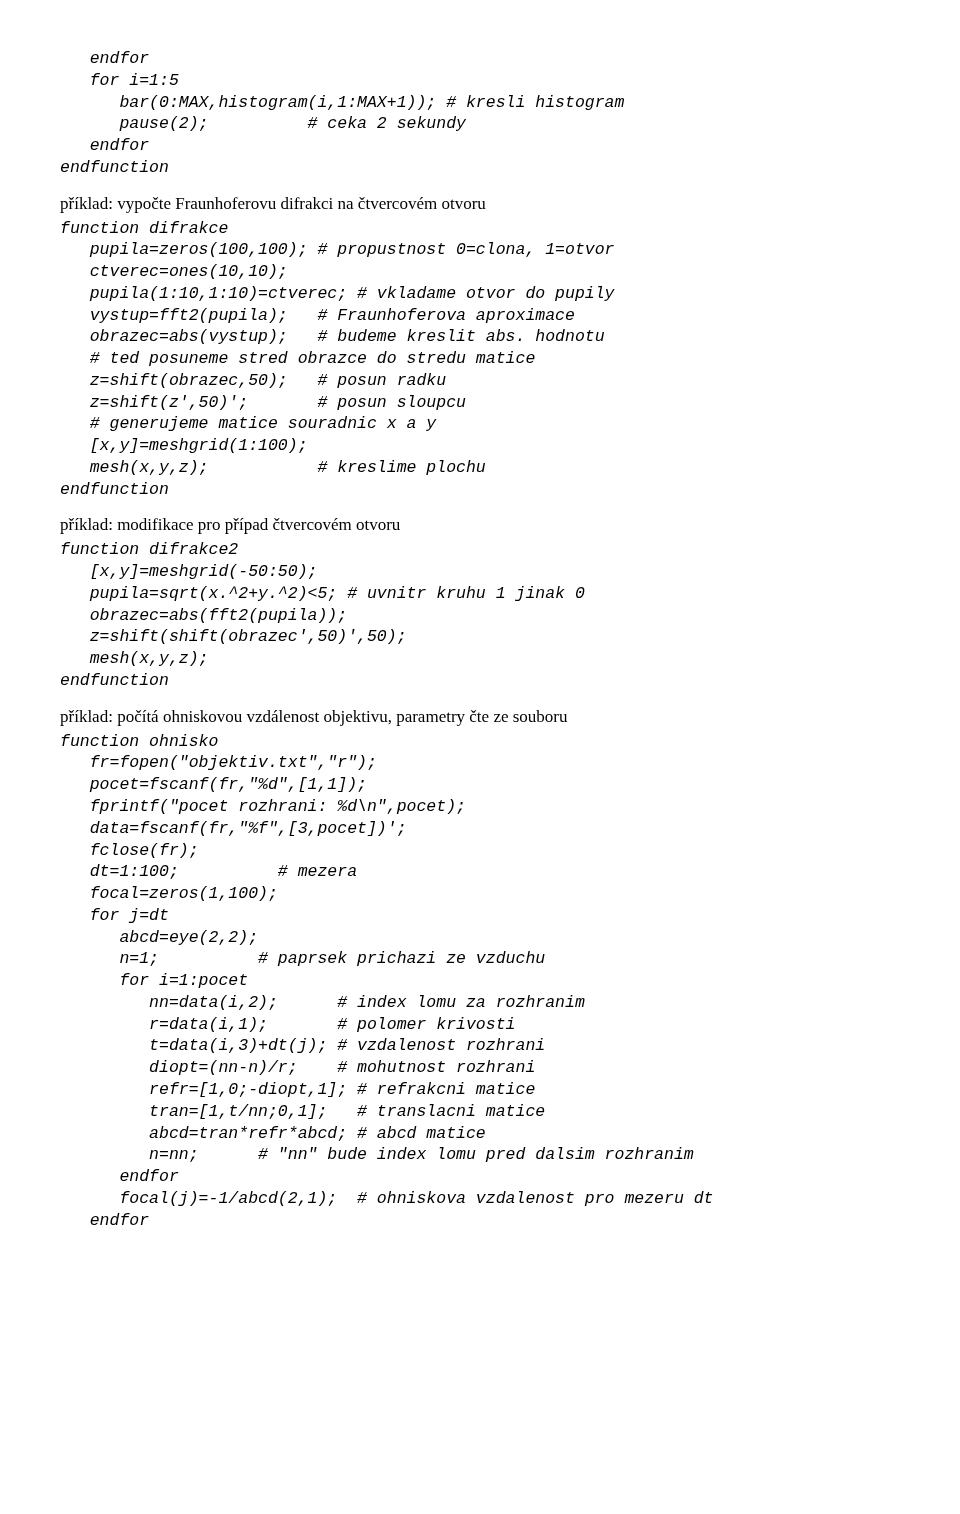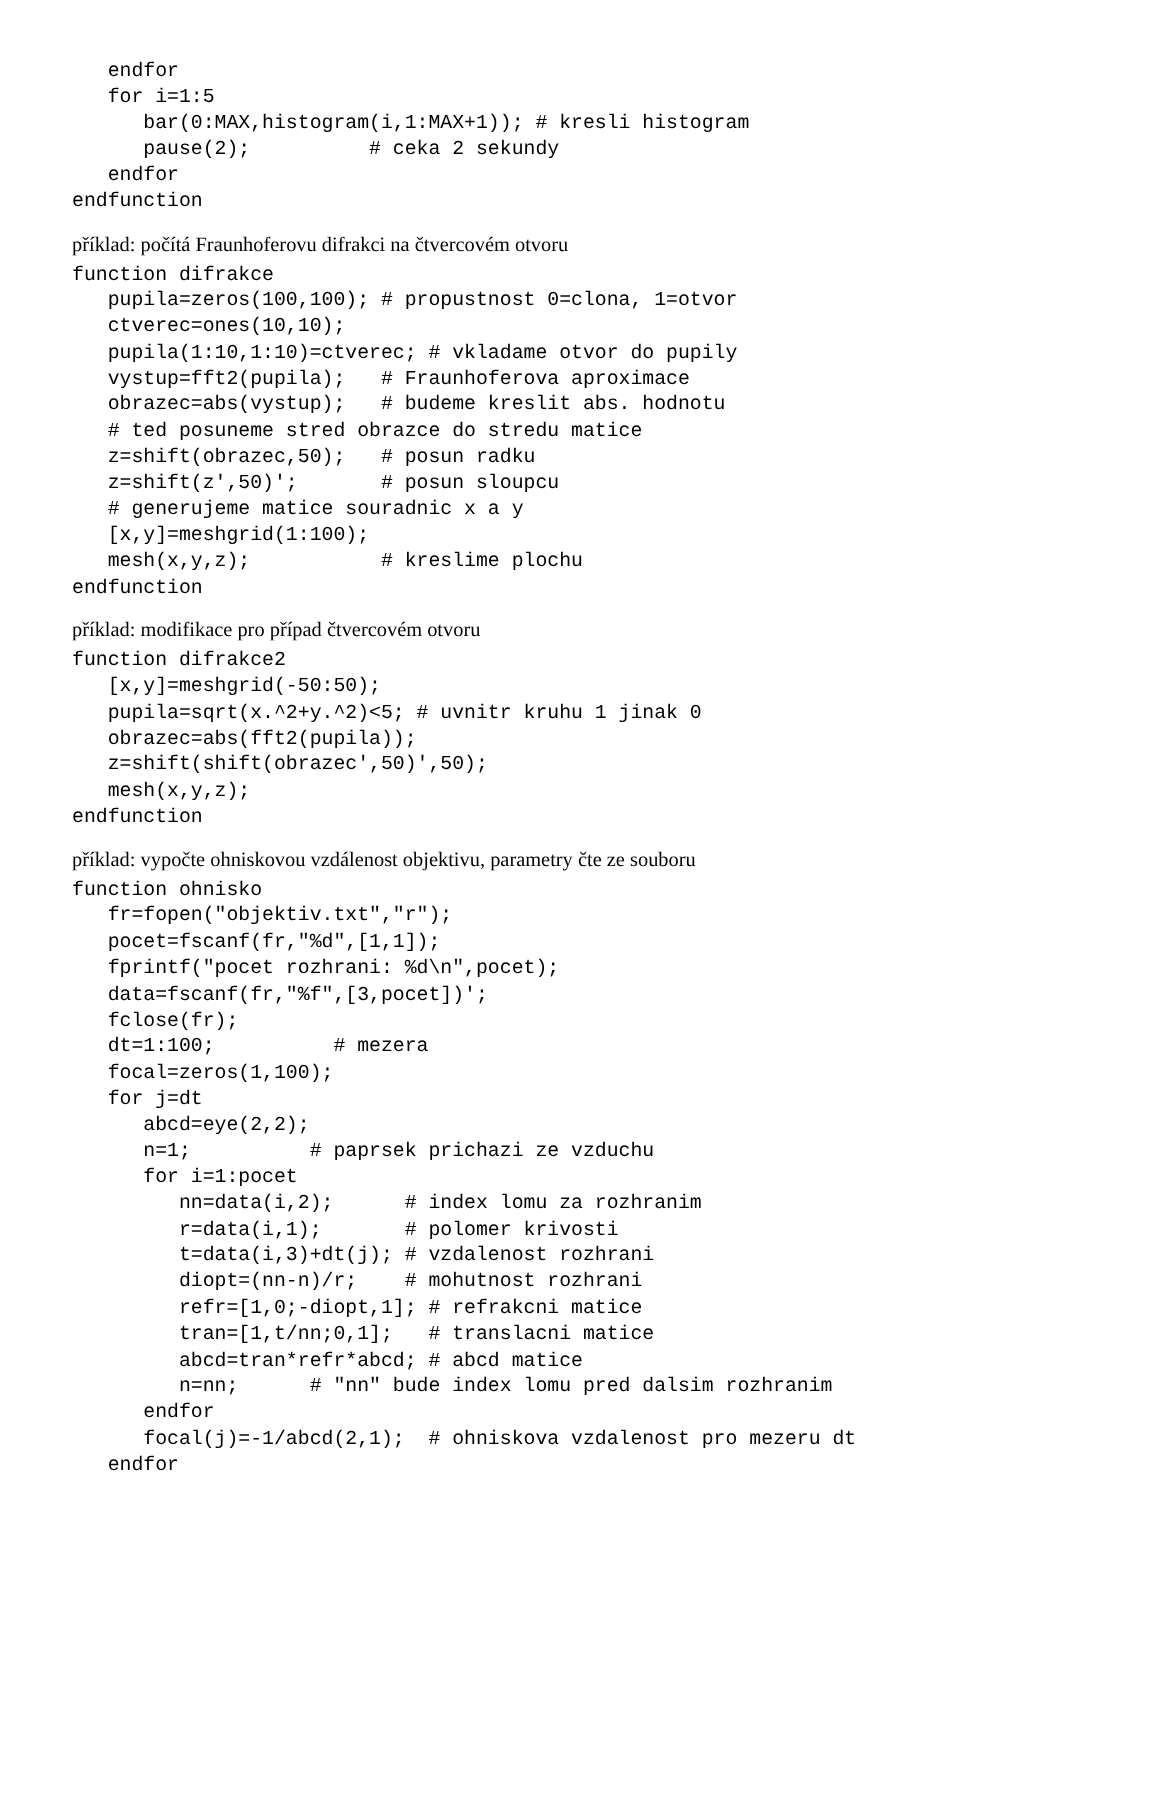--- a/index.html
+++ b/index.html
@@ -11,38 +11,39 @@
     background: #fff;
     width: 960px;
     box-sizing: border-box;
     line-height: 1.35;
   }
   .code {
     font-family: "Courier New", Courier, monospace;
     white-space: pre;
     font-size: 16.5px;
     line-height: 1.32;
+    font-style: italic;
   }
   .narr {
     font-family: Georgia, "Times New Roman", serif;
     margin-top: 14px;
     margin-bottom: 2px;
   }
 </style>
 </head>
 <body>
 
 <div class="code">   endfor
    for i=1:5
       bar(0:MAX,histogram(i,1:MAX+1)); # kresli histogram
       pause(2);          # ceka 2 sekundy
    endfor
 endfunction</div>
 
-<div class="narr">příklad: počítá Fraunhoferovu difrakci na čtvercovém otvoru</div>
+<div class="narr">příklad: vypočte Fraunhoferovu difrakci na čtvercovém otvoru</div>
 <div class="code">function difrakce
    pupila=zeros(100,100); # propustnost 0=clona, 1=otvor
    ctverec=ones(10,10);
    pupila(1:10,1:10)=ctverec; # vkladame otvor do pupily
    vystup=fft2(pupila);   # Fraunhoferova aproximace
    obrazec=abs(vystup);   # budeme kreslit abs. hodnotu
    # ted posuneme stred obrazce do stredu matice
    z=shift(obrazec,50);   # posun radku
    z=shift(z',50)';       # posun sloupcu
    # generujeme matice souradnic x a y
@@ -52,21 +53,21 @@
 
 <div class="narr">příklad: modifikace pro případ čtvercovém otvoru</div>
 <div class="code">function difrakce2
    [x,y]=meshgrid(-50:50);
    pupila=sqrt(x.^2+y.^2)&lt;5; # uvnitr kruhu 1 jinak 0
    obrazec=abs(fft2(pupila));
    z=shift(shift(obrazec',50)',50);
    mesh(x,y,z);
 endfunction</div>
 
-<div class="narr">příklad: vypočte ohniskovou vzdálenost objektivu, parametry čte ze souboru</div>
+<div class="narr">příklad: počítá ohniskovou vzdálenost objektivu, parametry čte ze souboru</div>
 <div class="code">function ohnisko
    fr=fopen("objektiv.txt","r");
    pocet=fscanf(fr,"%d",[1,1]);
    fprintf("pocet rozhrani: %d\n",pocet);
    data=fscanf(fr,"%f",[3,pocet])';
    fclose(fr);
    dt=1:100;          # mezera
    focal=zeros(1,100);
    for j=dt
       abcd=eye(2,2);

